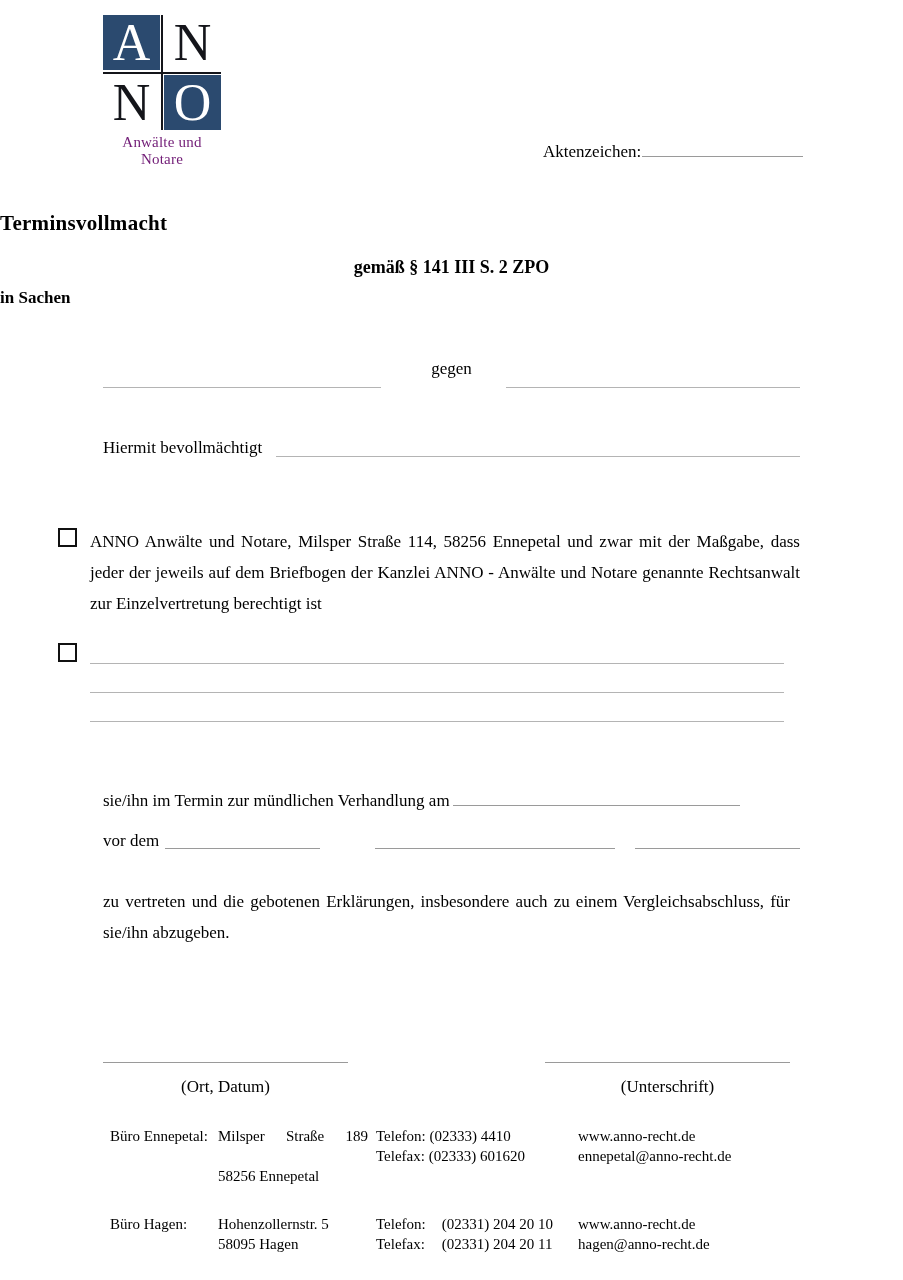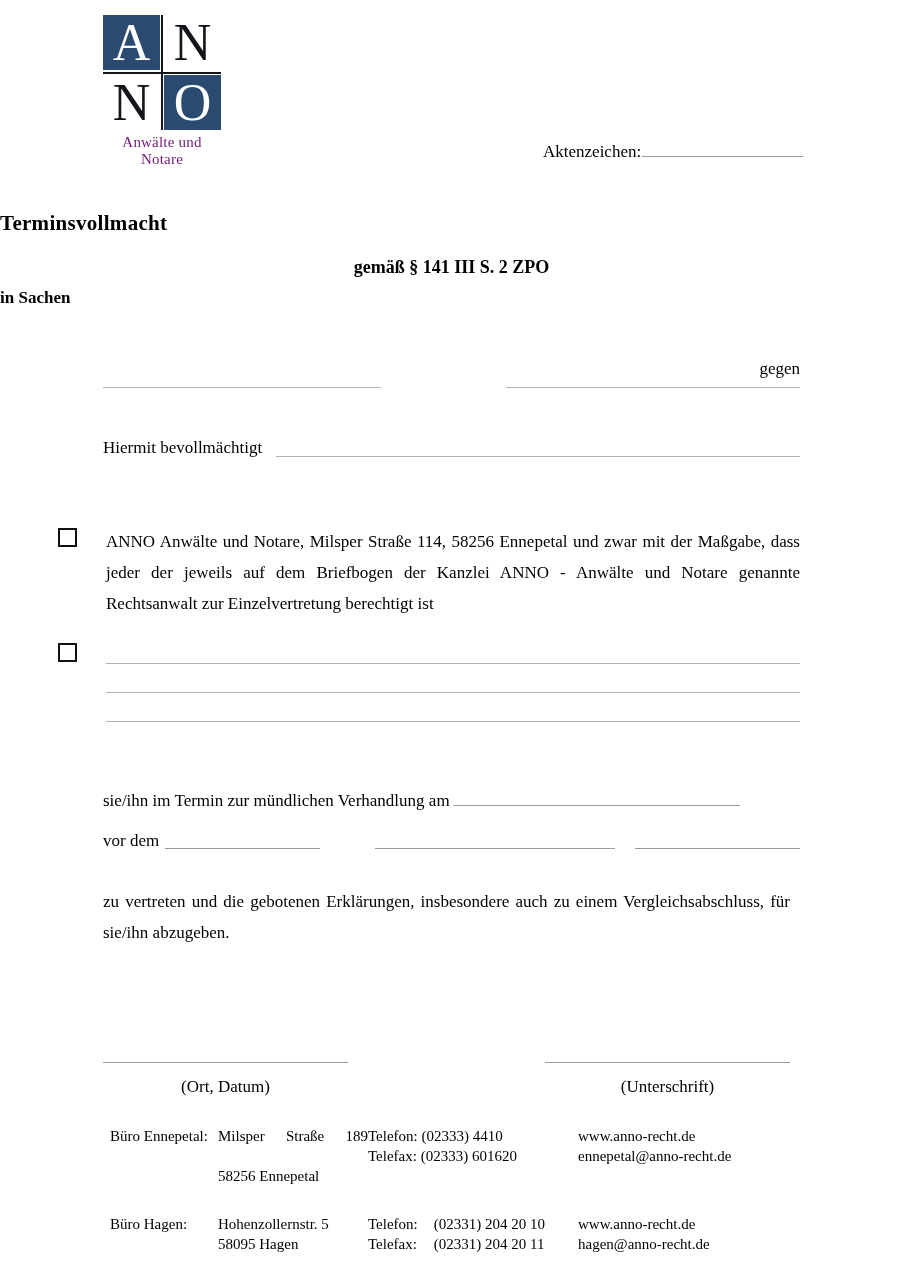--- a/index.html
+++ b/index.html
@@ -130,21 +130,21 @@
     bottom: 0;
     border-bottom: 1px solid #b4b4b4;
     height: 1px;
   }
   .party-rule.left  { left: 0px;   width: 278px; }
   .party-rule.right { left: 403px; width: 294px; }
   .gegen-label {
     position: absolute;
     left: 0; right: 0;
     top: -1px;
-    text-align: right;
+    text-align: center;
     font-size: 17px;
   }
 
   
   .bevoll-row {
     position: absolute;
     left: 103px;
     top: 438px;
     width: 697px;
     display: flex;
@@ -171,21 +171,21 @@
     position: absolute;
     left: 0px;
     top: 2px;
     width: 19px;
     height: 19px;
     border: 2px solid #111111;
     background: #ffffff;
     box-sizing: border-box;
   }
   .option-body {
-    margin-left: 48px;
+    margin-left: 32px;
   }
   .option-text {
     font-size: 17px;
     line-height: 31px;
     text-align: justify;
     text-justify: inter-word;
     margin: 0;
   }
   .blank-line {
     border-bottom: 1px solid #b4b4b4;
@@ -296,21 +296,21 @@
     display: inline-block;
     width: 100%;
   }
   .office .of-phone {
     width: 210px;
     flex: 0 0 210px;
   }
   .office .of-web {
     flex: 1 1 auto;
   }
-  .ph-line { white-space: nowrap; }
+  .ph-line { white-space: nowrap; padding-left: 8px; }
   .ph-line .ph-key { display: inline-block; }
   .office-hagen .ph-line .ph-key { width: 62px; }
 </style>
 </head>
 <body>
 
 <div class="page">
 
   <div class="logo-block">
     <div class="logo-grid">

